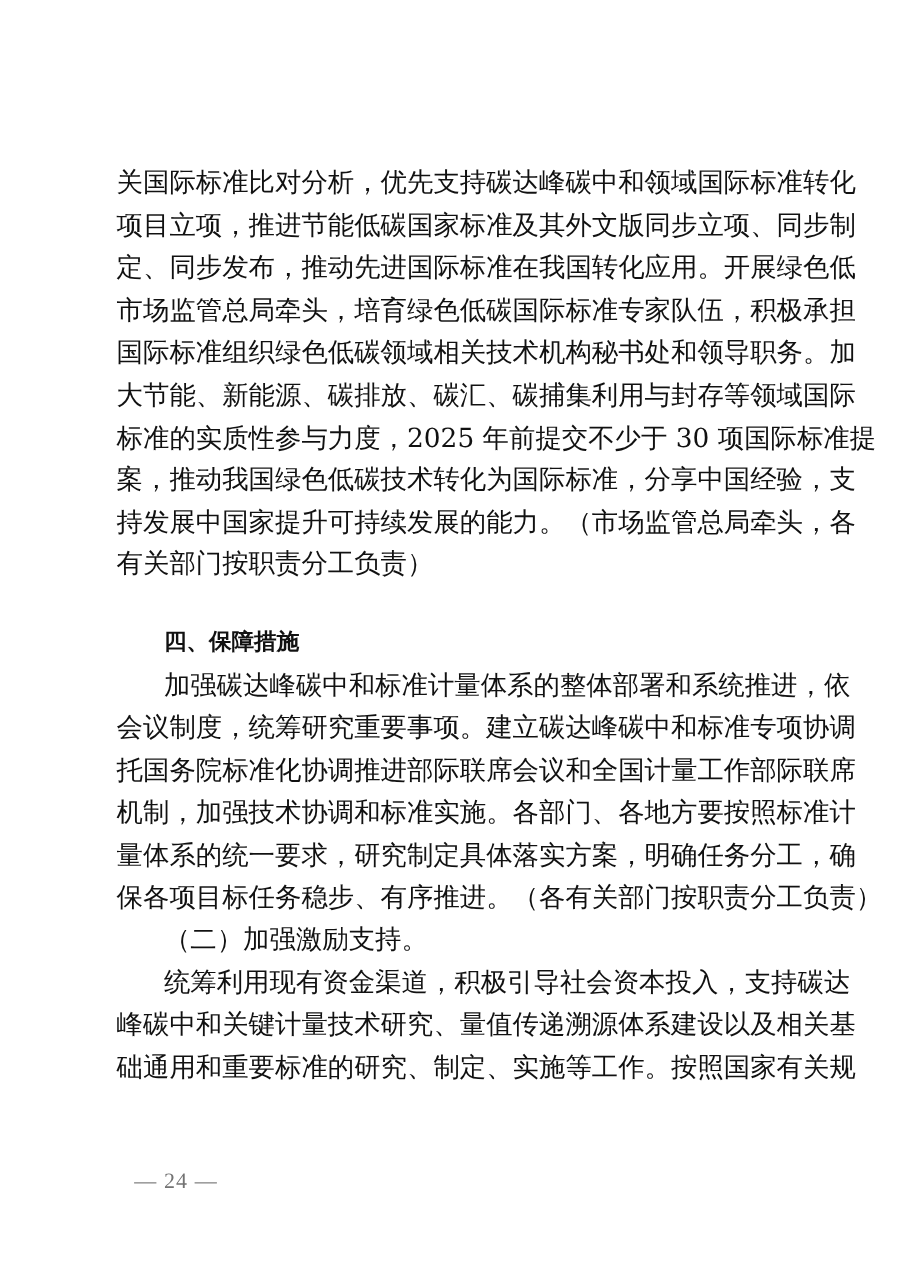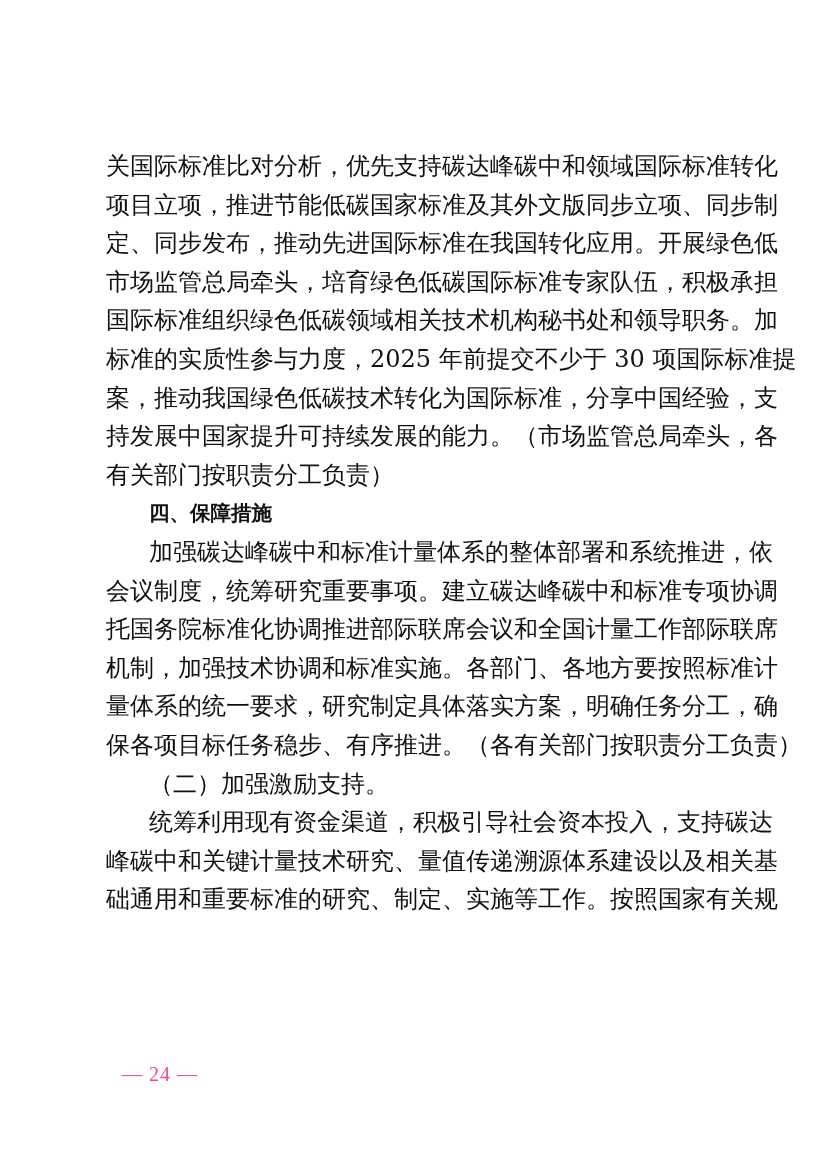--- a/index.html
+++ b/index.html
@@ -35,45 +35,47 @@
     font-family: Liberation Serif, serif;
   }
   .indent {
     padding-left: 43px;
   }
   .heading {
     font-family: Liberation Serif, serif;
     font-weight: bold;
     font-size: 20.5px;
     text-align-last: left;
+    margin-top: 32px;
   }
   .subheading {
     text-align-last: left;
   }
   .page-number {
     position: absolute;
     left: 122px;
     top: 1063px;
     font-family: "Liberation Serif", "DejaVu Serif", serif;
     font-size: 20px;
-    color: #ec4899;
+    color: #737373;
     letter-spacing: 1px;
   }
 </style>
 </head>
 <body>
 
 <div class="page">
 
   <div>
     <div class="line">关国际标准比对分析，优先支持碳达峰碳中和领域国际标准转化</div>
     <div class="line">项目立项，推进节能低碳国家标准及其外文版同步立项、同步制</div>
     <div class="line">定、同步发布，推动先进国际标准在我国转化应用。开展绿色低</div>
     <div class="line">市场监管总局牵头，培育绿色低碳国际标准专家队伍，积极承担</div>
     <div class="line">国际标准组织绿色低碳领域相关技术机构秘书处和领导职务。加</div>
+    <div class="line">大节能、新能源、碳排放、碳汇、碳捕集利用与封存等领域国际</div>
     <div class="line">标准的实质性参与力度，2025 年前提交不少于 30 项国际标准提</div>
     <div class="line">案，推动我国绿色低碳技术转化为国际标准，分享中国经验，支</div>
     <div class="line">持发展中国家提升可持续发展的能力。（市场监管总局牵头，各</div>
     <div class="line last">有关部门按职责分工负责）</div>
   </div>
 
   <div class="line indent heading">四、保障措施</div>
 
 
   <div>

